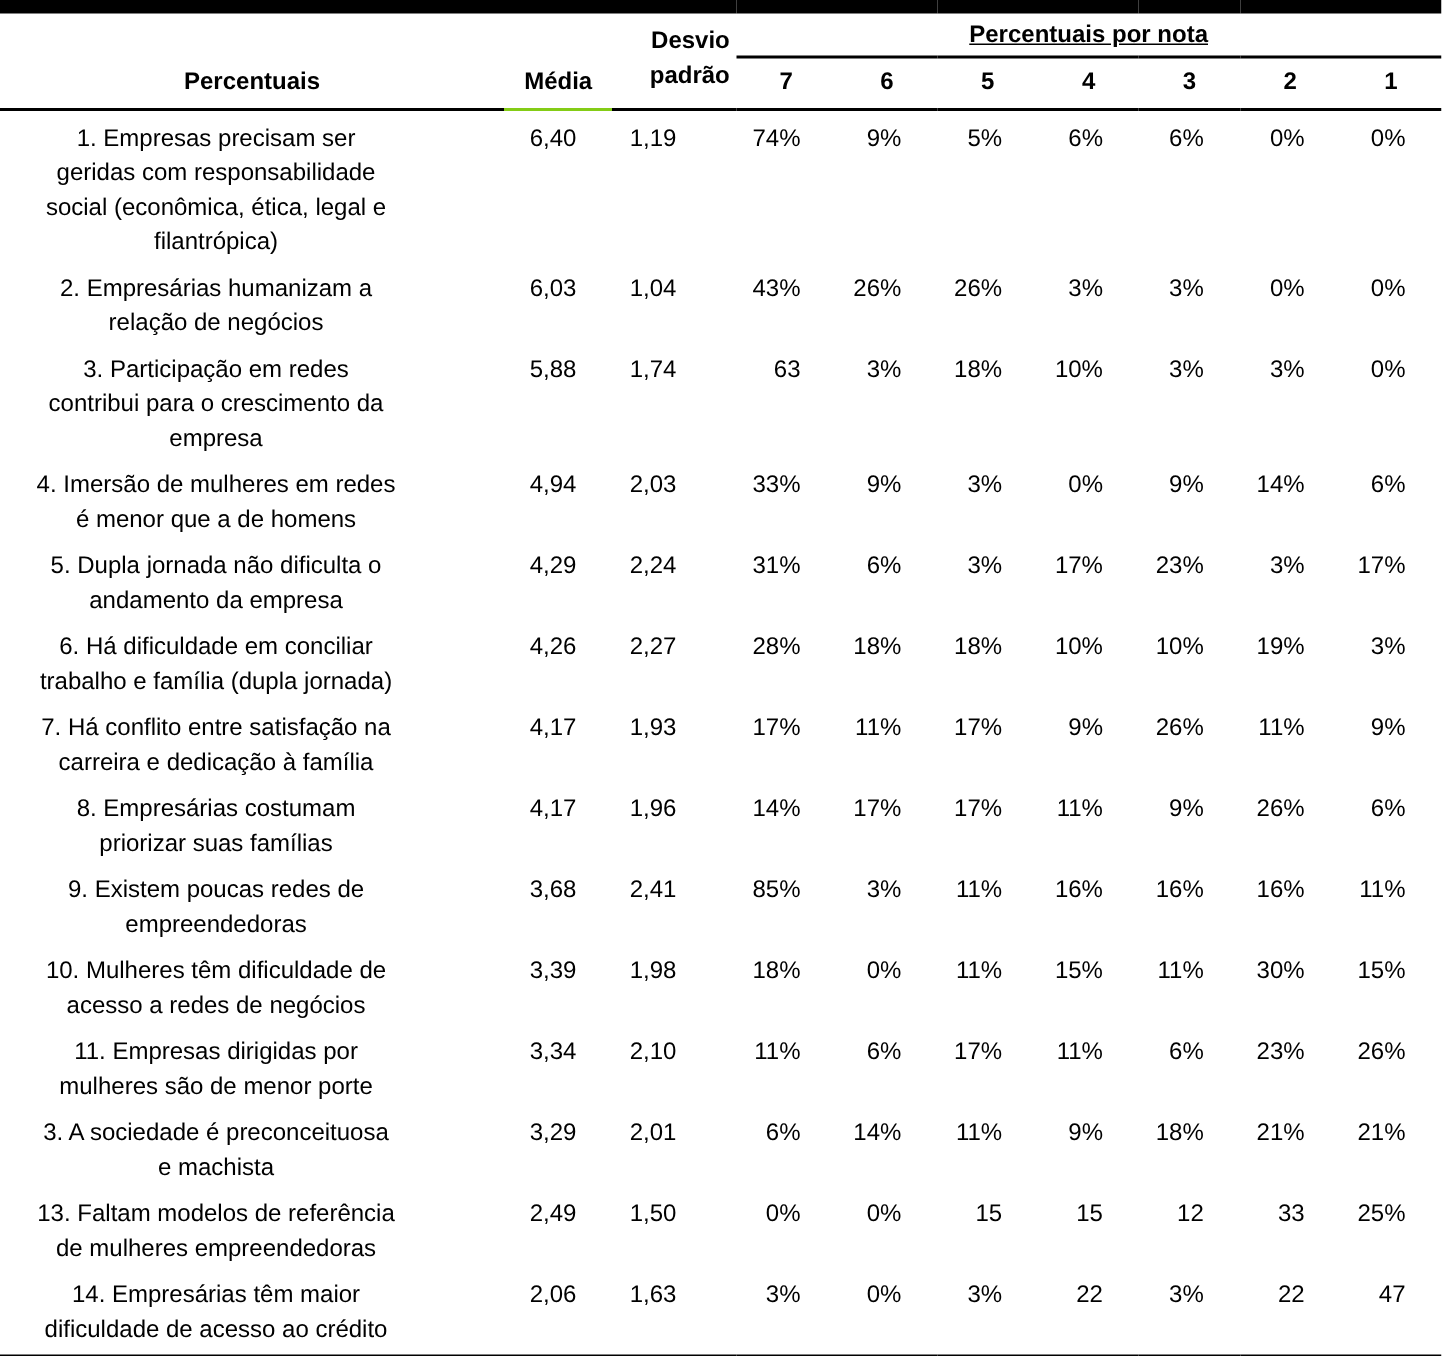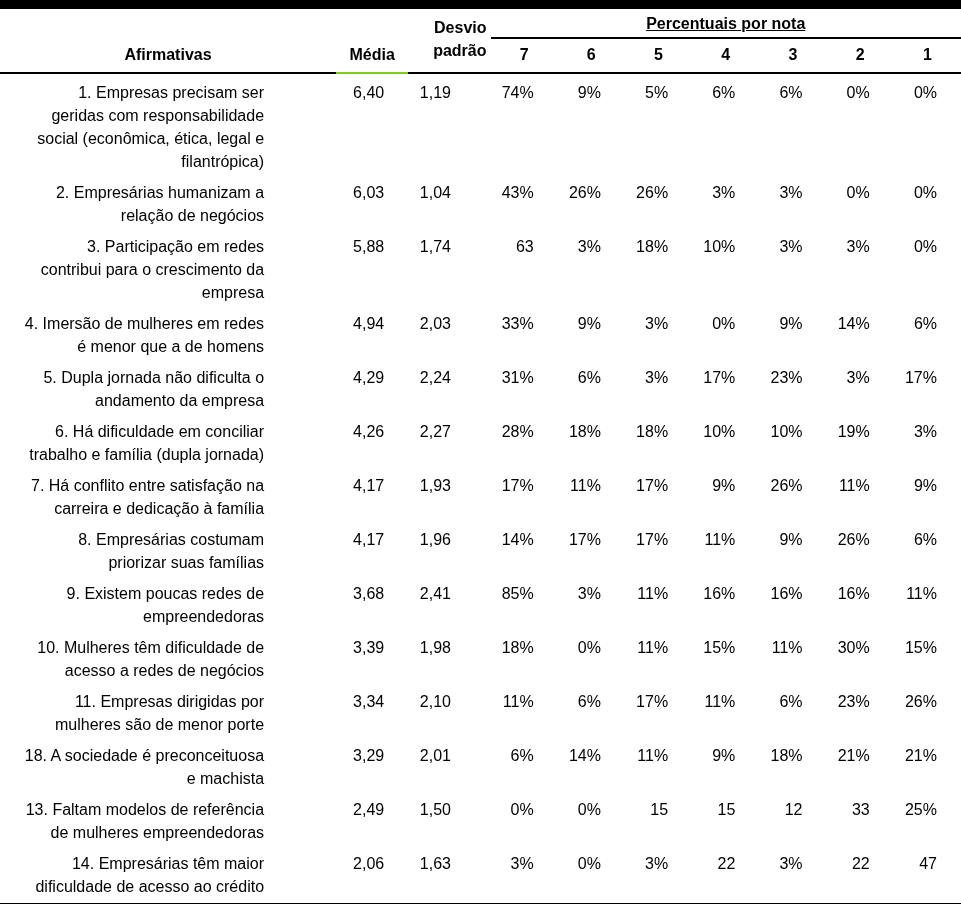--- a/index.html
+++ b/index.html
@@ -28,39 +28,39 @@
 
   thead th { font-weight: bold; padding: 0; }
   th.afirm-h  { text-align: center; vertical-align: bottom; padding-bottom: 6px; border-bottom: 2px solid #000; }
   th.media-h  { text-align: center; vertical-align: bottom; padding-bottom: 6px; border-bottom: 2px solid #84cc16; }
   th.desvio-h { text-align: right; vertical-align: middle; padding: 3px 4px 6px; border-bottom: 2px solid #000; }
   th.perc-h   { text-align: center; vertical-align: top; padding: 3px 0 2px; border-bottom: 2px solid #000; text-decoration: underline; }
   tr.nota-row th { text-align: center; vertical-align: bottom; padding: 4px 0 6px; border-bottom: 2px solid #000; }
 
   tbody td { vertical-align: top; padding: 3px 0 5px; }
   tbody tr:first-child td { padding-top: 7px; }
-  td.afirm-cell  { text-align: right; padding-left: 24px; padding-right: 72px; }
+  td.afirm-cell  { text-align: center; padding-left: 24px; padding-right: 72px; }
   td.media-cell  { text-align: right; padding-right: 24px; }
   td.desvio-cell { text-align: center; padding-right: 28px; }
   td.perc-cell   { text-align: right; padding-right: 24px; }
 </style>
 </head>
 <body>
 
 <div class="page">
   <table class="stats">
     <colgroup>
       <col class="c-afirm">
       <col class="c-media">
       <col class="c-desvio">
       <col class="c-nota" span="7">
     </colgroup>
     <thead>
       <tr>
-        <th class="afirm-h" rowspan="2">Afirmativas</th>
+        <th class="afirm-h" rowspan="2">Percentuais</th>
         <th class="media-h" rowspan="2">Média</th>
         <th class="desvio-h" rowspan="2">Desvio padrão</th>
         <th class="perc-h" colspan="7">Percentuais por nota</th>
       </tr>
       <tr class="nota-row" id="nota-row">
           <th>7</th>
           <th>6</th>
           <th>5</th>
           <th>4</th>
           <th>3</th>
@@ -195,21 +195,21 @@
           <td class="desvio-cell">2,10</td>
           <td class="perc-cell">11%</td>
           <td class="perc-cell">6%</td>
           <td class="perc-cell">17%</td>
           <td class="perc-cell">11%</td>
           <td class="perc-cell">6%</td>
           <td class="perc-cell">23%</td>
           <td class="perc-cell">26%</td>
         </tr>
         <tr>
-          <td class="afirm-cell">18. A sociedade é preconceituosa e machista</td>
+          <td class="afirm-cell">3. A sociedade é preconceituosa e machista</td>
           <td class="media-cell">3,29</td>
           <td class="desvio-cell">2,01</td>
           <td class="perc-cell">6%</td>
           <td class="perc-cell">14%</td>
           <td class="perc-cell">11%</td>
           <td class="perc-cell">9%</td>
           <td class="perc-cell">18%</td>
           <td class="perc-cell">21%</td>
           <td class="perc-cell">21%</td>
         </tr>

